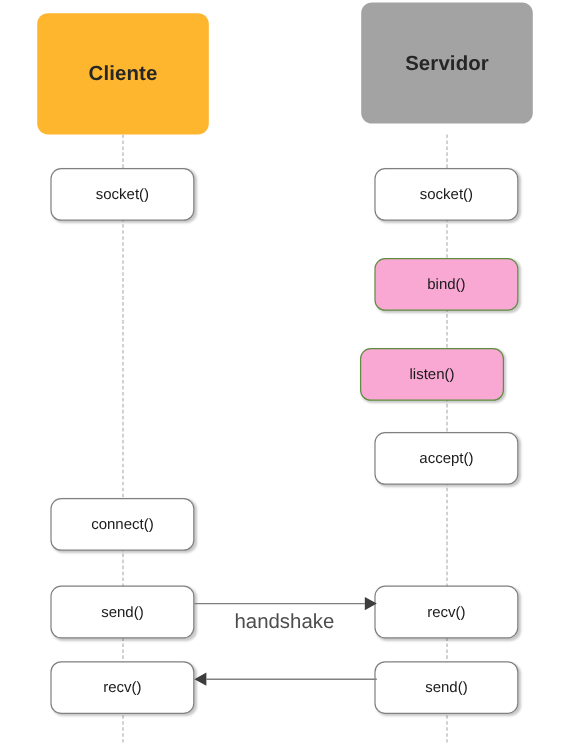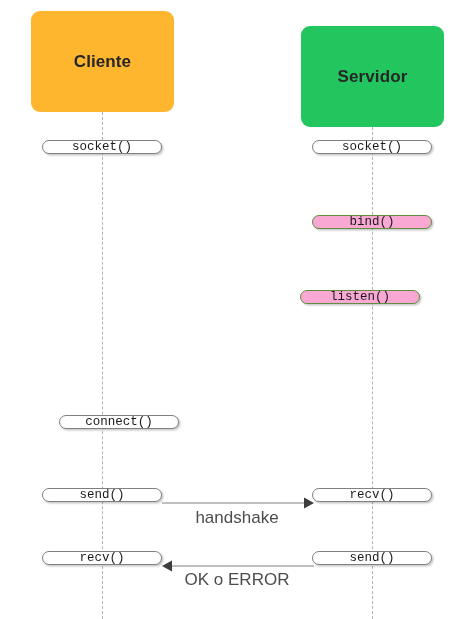--- a/index.html
+++ b/index.html
@@ -38,29 +38,28 @@
     font-size:17px;
     font-weight:bold;
     color:#262626;
     letter-spacing:0.1px;
   }
 
   
   .call-box{
     position:absolute;
     width:120px;
-    height:14px;
+    height:44px;
     border-radius:9px;
     display:flex;
     align-items:center;
     justify-content:center;
     box-sizing:border-box;
     z-index:3;
     box-shadow:1.5px 1.5px 2px rgba(0,0,0,0.22);
-    font-family:Liberation Mono, monospace;
   }
   .call-box.plain{
     background:#ffffff;
     border:1px solid #808080;
   }
   .call-box.green{
     background:#f9a8d4;
     border:1px solid #5E8E3E;
   }
   .call-label{
@@ -95,42 +94,45 @@
 <body>
 
 <div id="canvas">
 
   <div class="lifeline" style="left:102px; top:112px; height:507px;"></div>
   <div class="lifeline" style="left:372px; top:112px; height:507px;"></div>
 
   <div class="actor-box" style="left:31px; top:11px; background:#FDB62E;">
     <span class="actor-label">Cliente</span>
   </div>
-  <div class="actor-box" style="left:301px; top:26px; background:#22c55e;text-align:right;">
+  <div class="actor-box" style="left:301px; top:2px; background:#a3a3a3;text-align:right;">
     <span class="actor-label">Servidor</span>
   </div>
 
   <div class="call-box plain" style="left:42px; top:140px;">
     <span class="call-label">socket()</span>
   </div>
 
   <div class="call-box plain" style="left:312px; top:140px;">
     <span class="call-label">socket()</span>
   </div>
 
   <div class="call-box green" style="left:312px; top:215px;">
     <span class="call-label">bind()</span>
   </div>
 
   <div class="call-box green" style="left:300px; top:290px;">
     <span class="call-label">listen()</span>
   </div>
 
+  <div class="call-box plain" style="left:312px; top:360px;">
+    <span class="call-label">accept()</span>
+  </div>
 
-  <div class="call-box plain" style="left:59px; top:415px;">
+  <div class="call-box plain" style="left:42px; top:415px;">
     <span class="call-label">connect()</span>
   </div>
 
   <div class="call-box plain" style="left:42px; top:488px;">
     <span class="call-label">send()</span>
   </div>
 
   <div class="call-box plain" style="left:312px; top:488px;">
     <span class="call-label">recv()</span>
   </div>
@@ -146,15 +148,14 @@
   <svg class="arrow-svg" style="left:162px; top:495px;" width="152" height="16" viewBox="0 0 152 16">
     <line class="arrow-line" x1="0" y1="8" x2="142" y2="8"></line>
     <polygon class="arrow-head" points="142,2.5 152,8 142,13.5"></polygon>
   </svg>
   <div class="arrow-label" style="left:182px; top:508px; width:110px;">handshake</div>
 
   <svg class="arrow-svg" style="left:162px; top:558px;" width="152" height="16" viewBox="0 0 152 16">
     <line class="arrow-line" x1="10" y1="8" x2="152" y2="8"></line>
     <polygon class="arrow-head" points="10,2.5 0,8 10,13.5"></polygon>
   </svg>
-  <div class="arrow-label" style="left:182px; top:570px; width:110px;">OK o ERROR</div>
 
 </div>
 
 </body></html>

